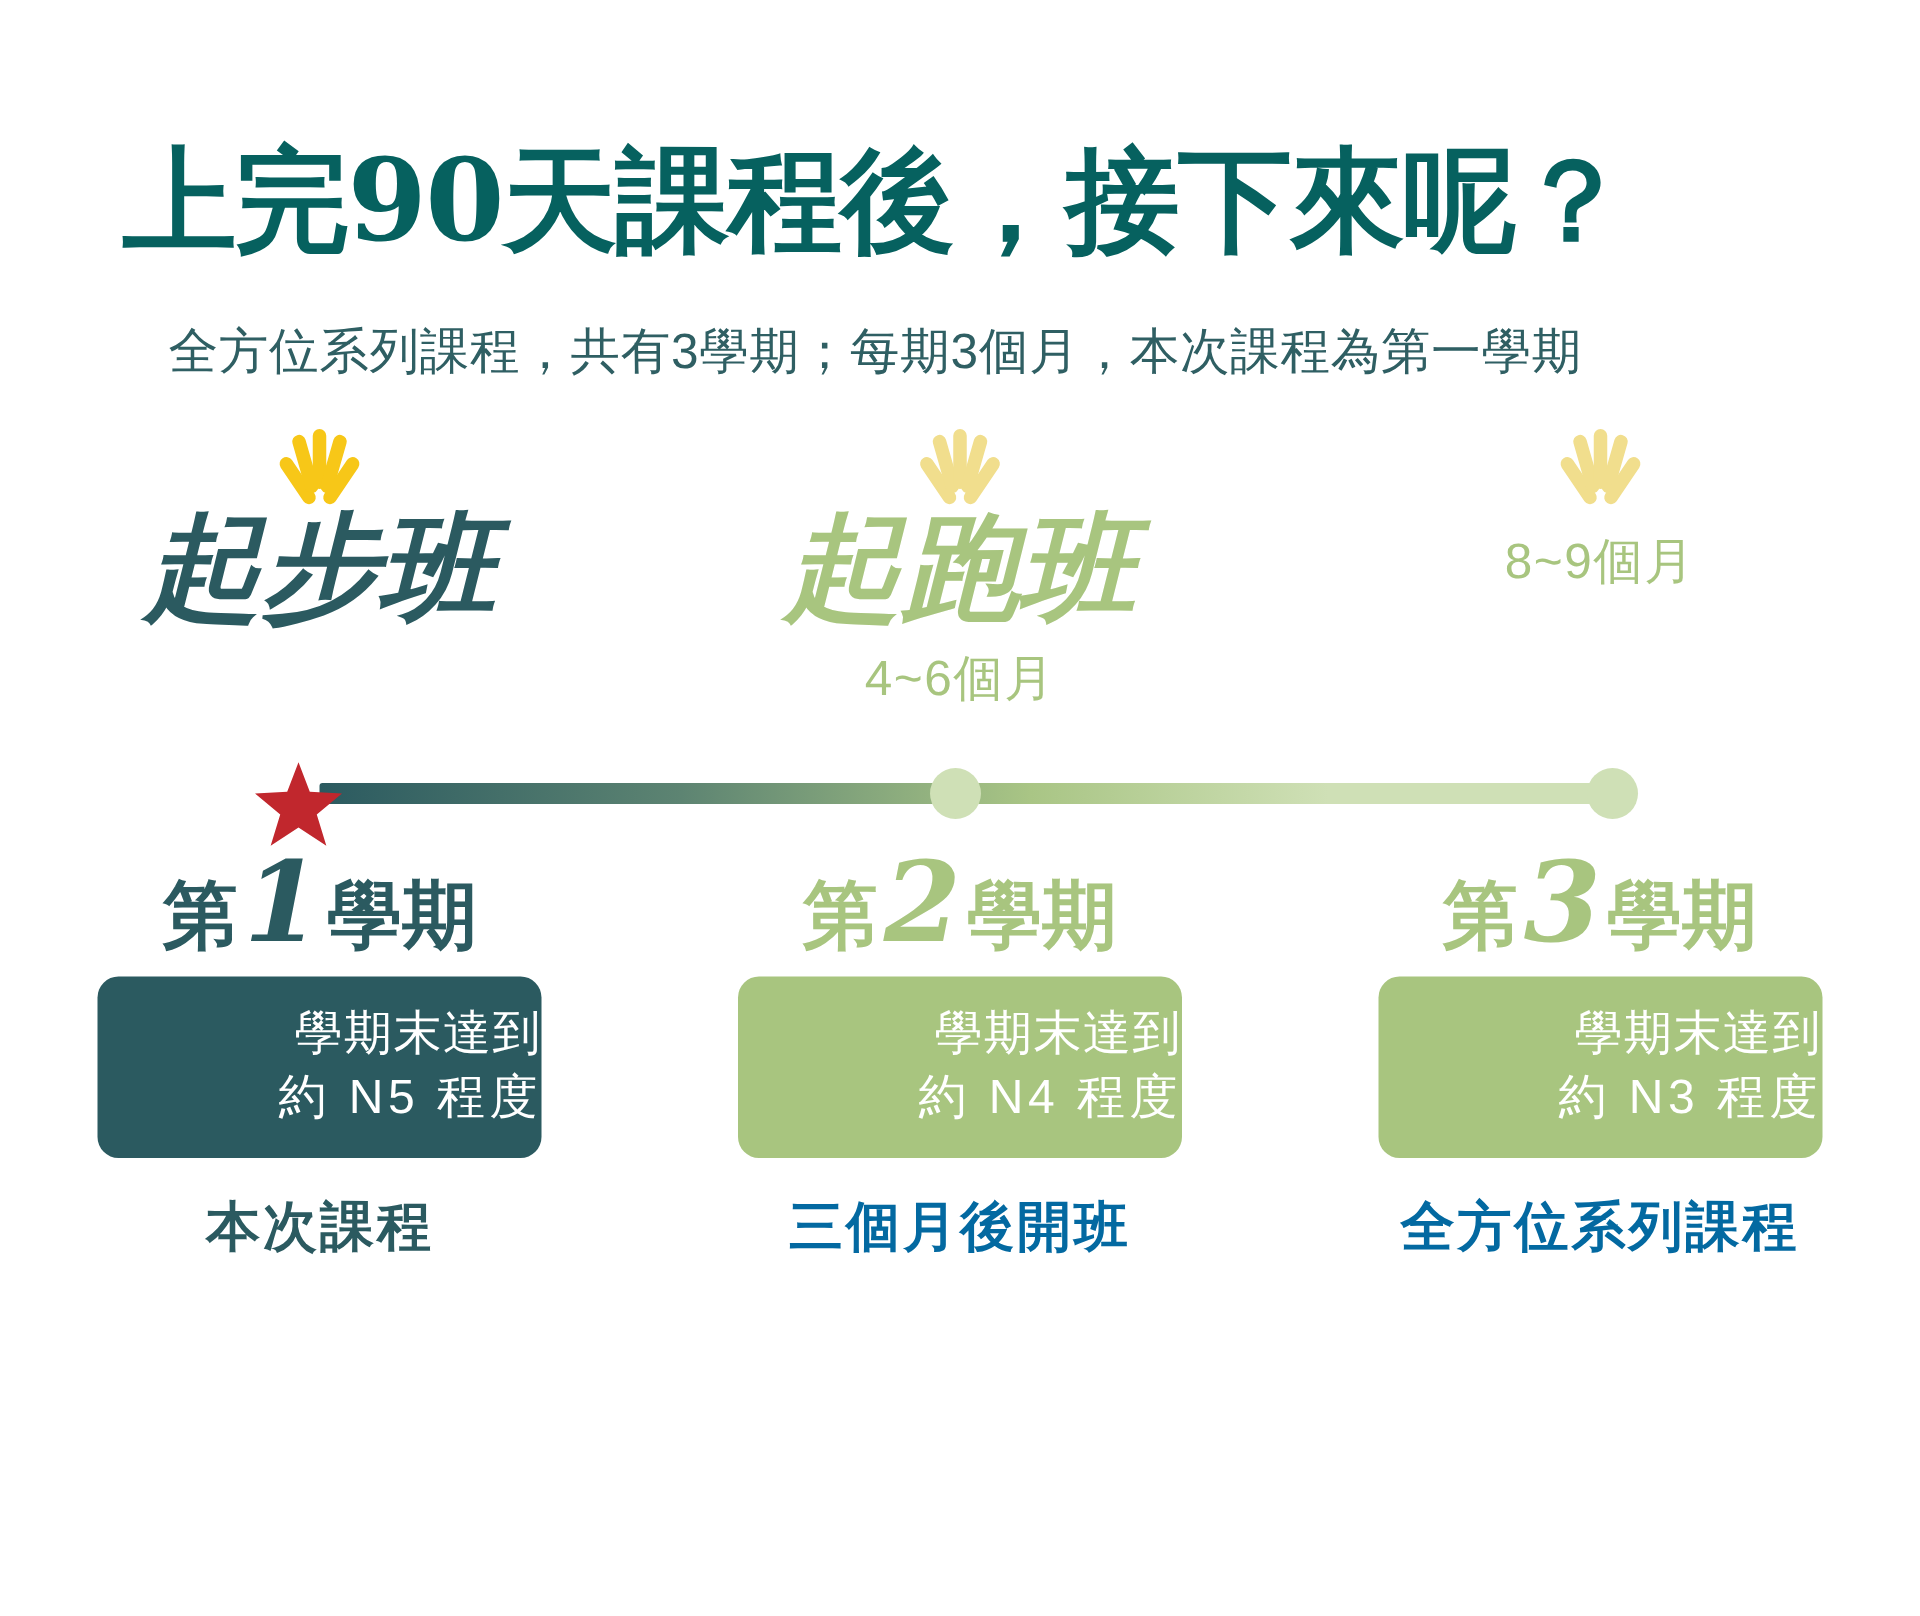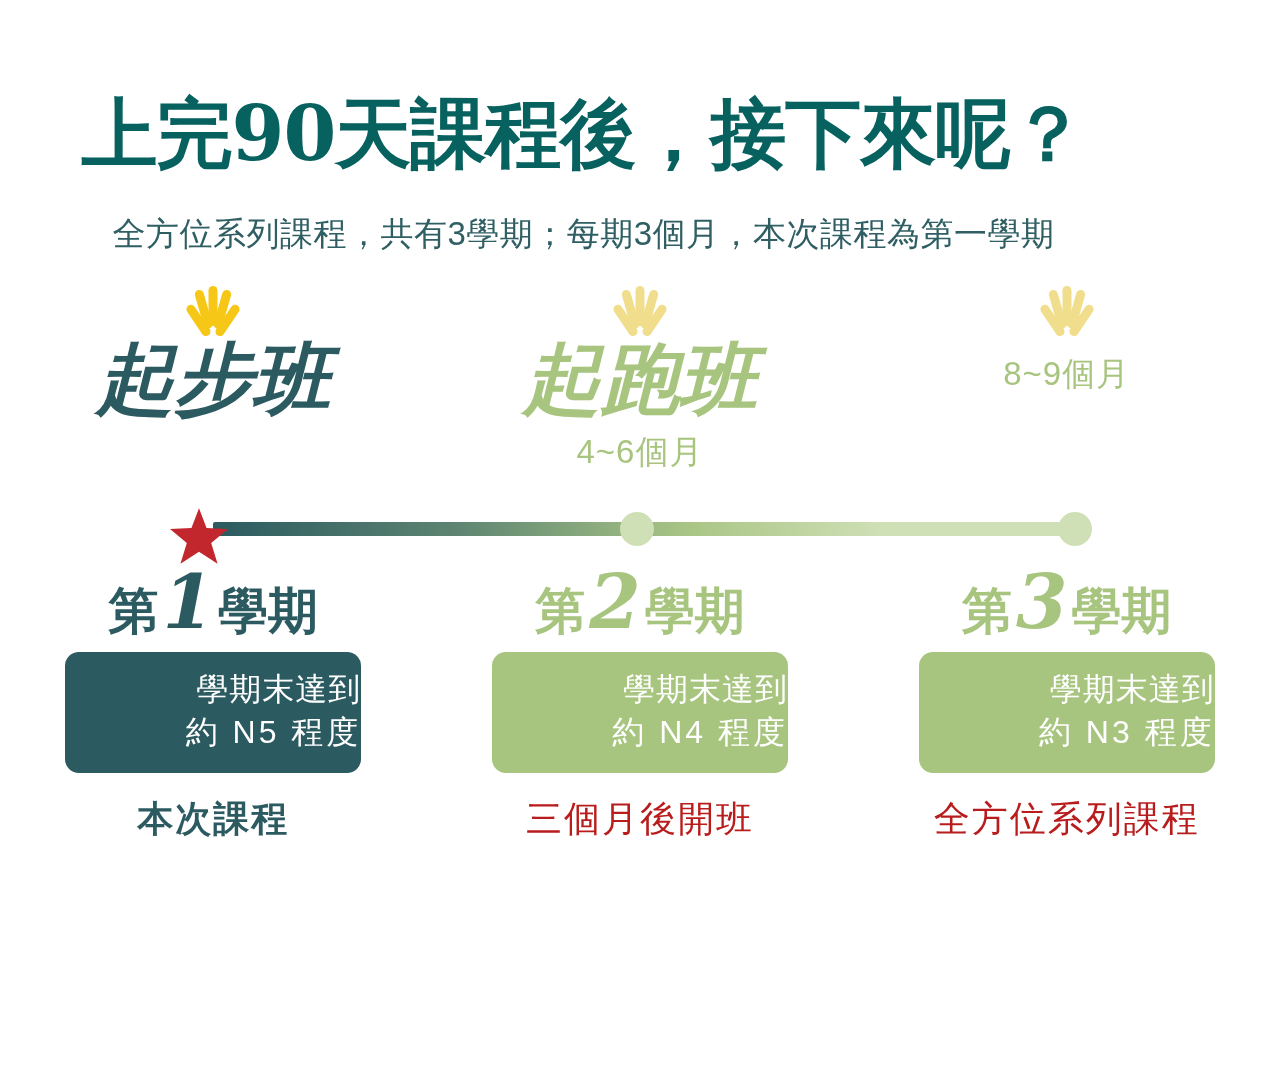--- a/index.html
+++ b/index.html
@@ -188,22 +188,22 @@
 
   .caption {
     margin-top: 22px;
     font-size: 36px;
     font-weight: bold;
     color: #2b5a60;
     letter-spacing: 2px;
     white-space: nowrap;
   }
   .lcol-2 .caption, .lcol-3 .caption {
-    color: #b91c1c;
-    font-weight: normal;
+    color: #0369a1;
+    font-weight: bold;
   }
 </style>
 </head>
 <body>
 
 <div class="page">
 
   <div class="header">
     <div class="title">上完90天課程後，接下來呢？</div>
     <div class="subtitle">全方位系列課程，共有3學期；每期3個月，本次課程為第一學期</div>

